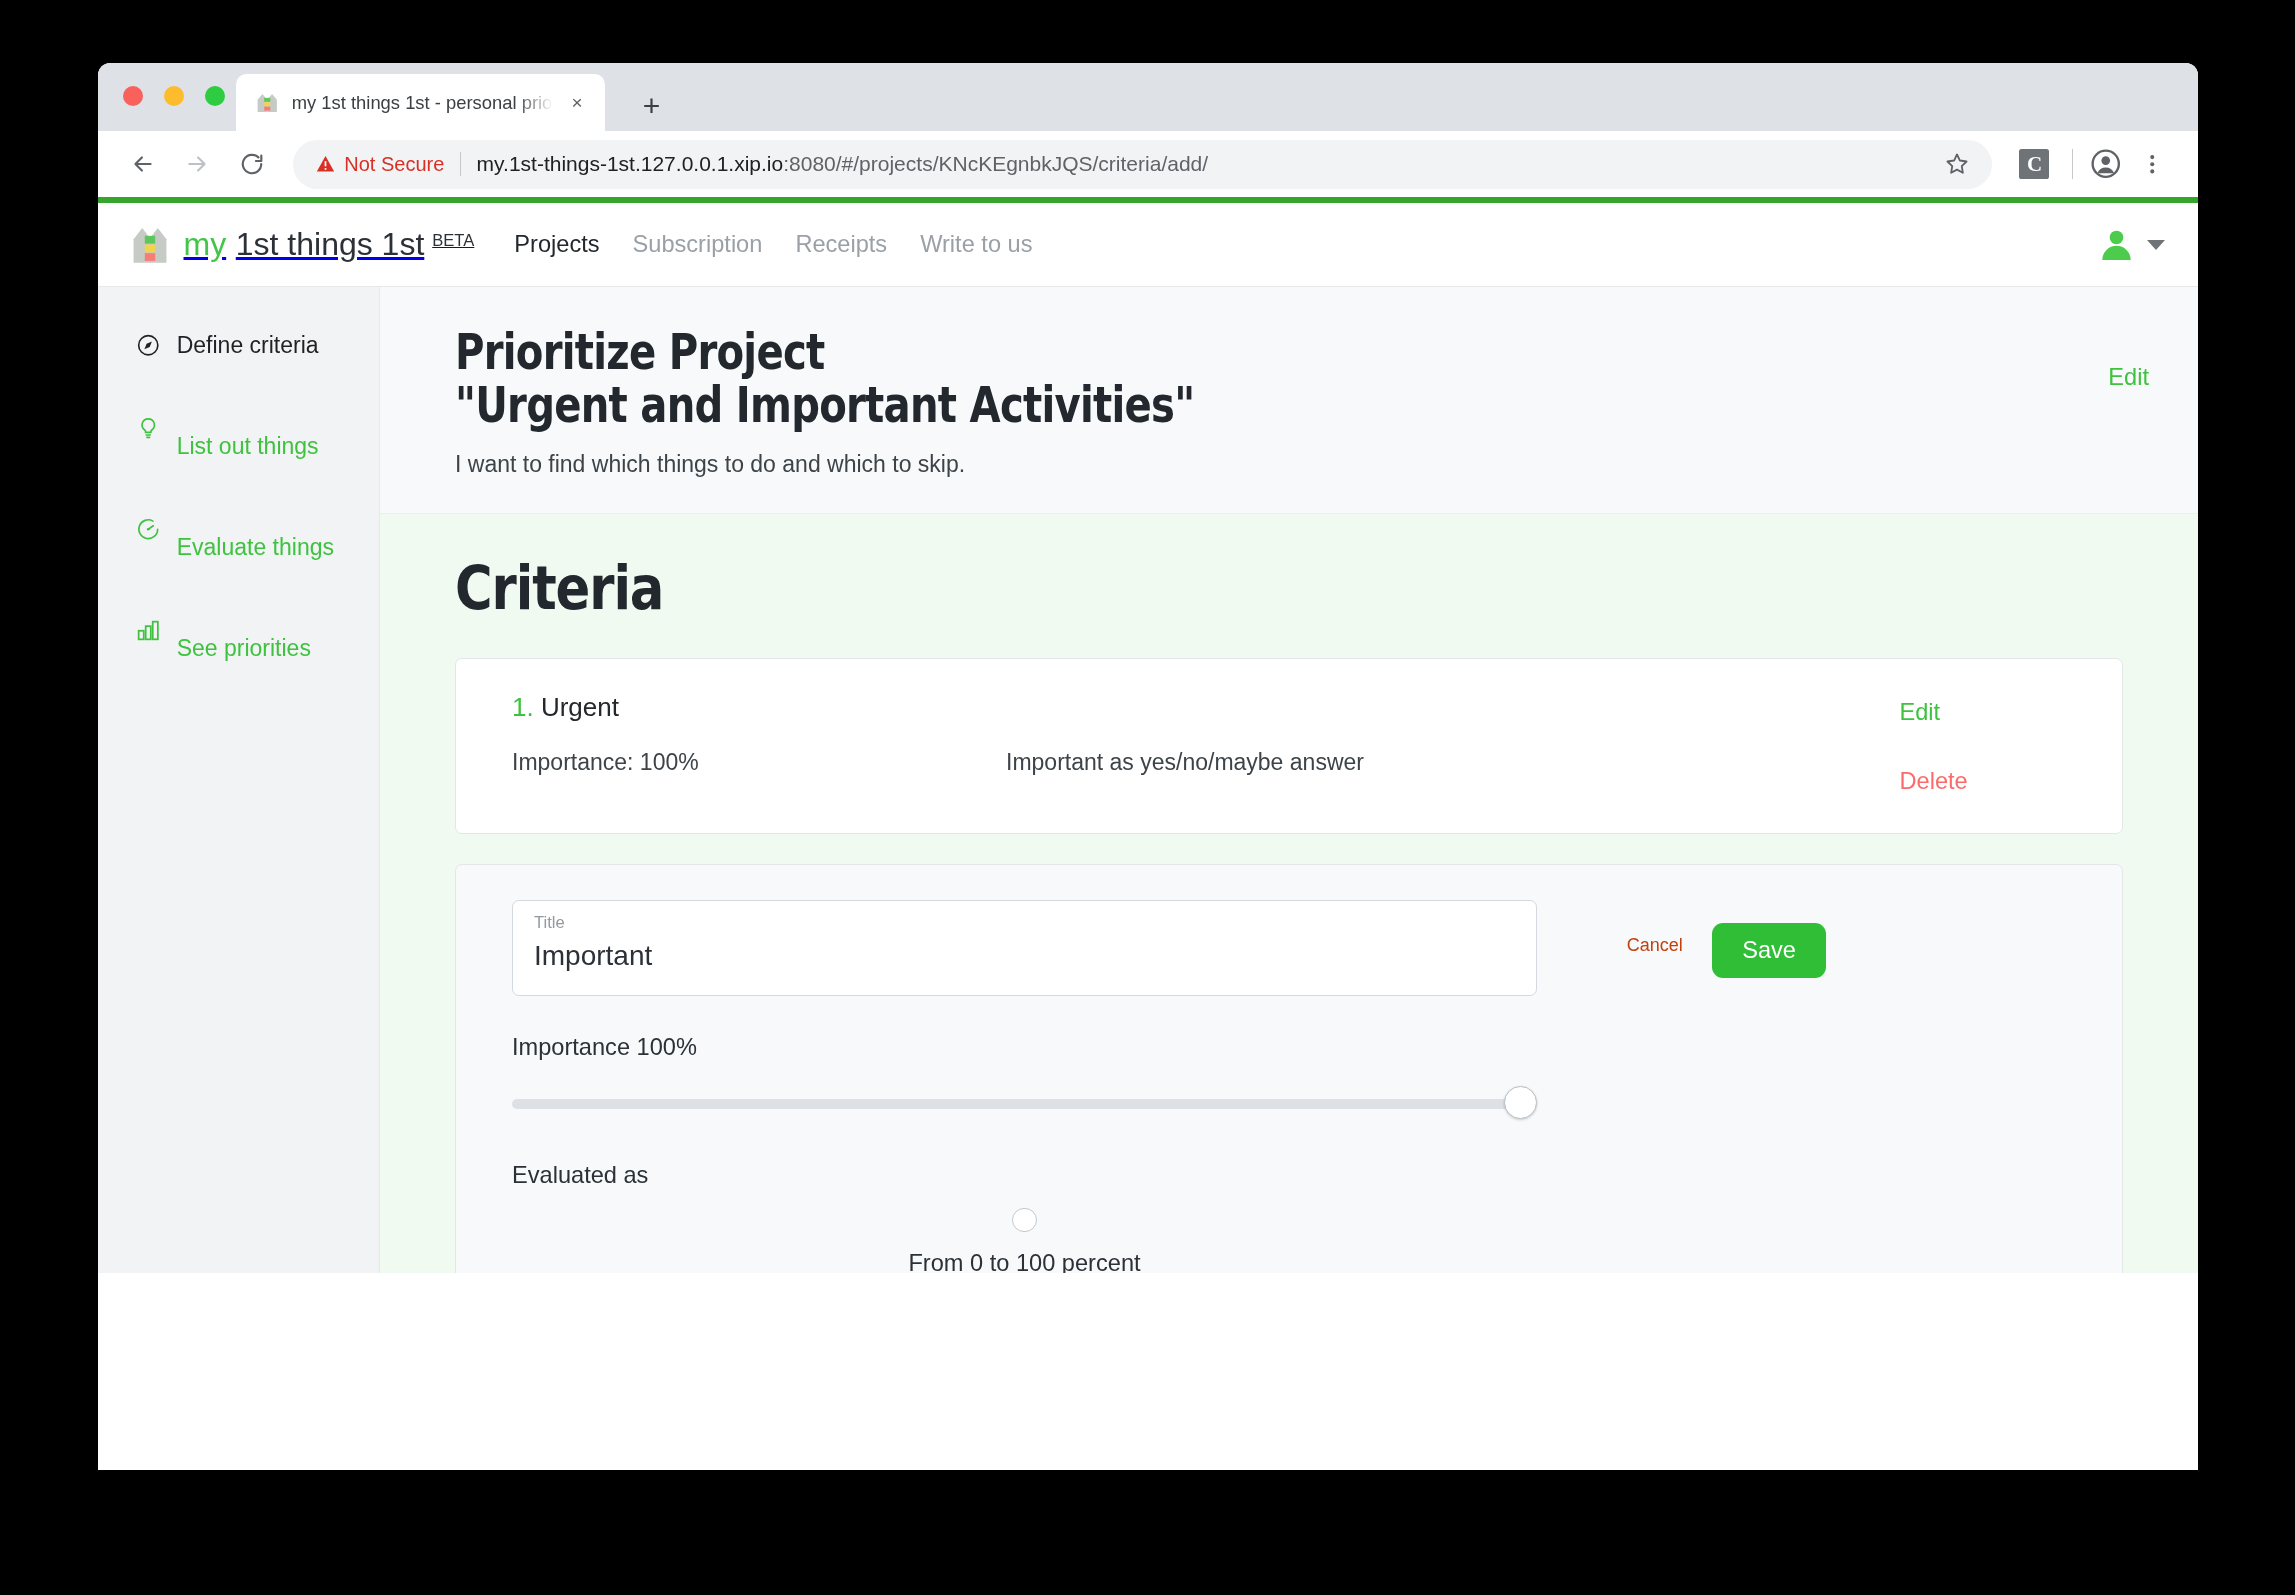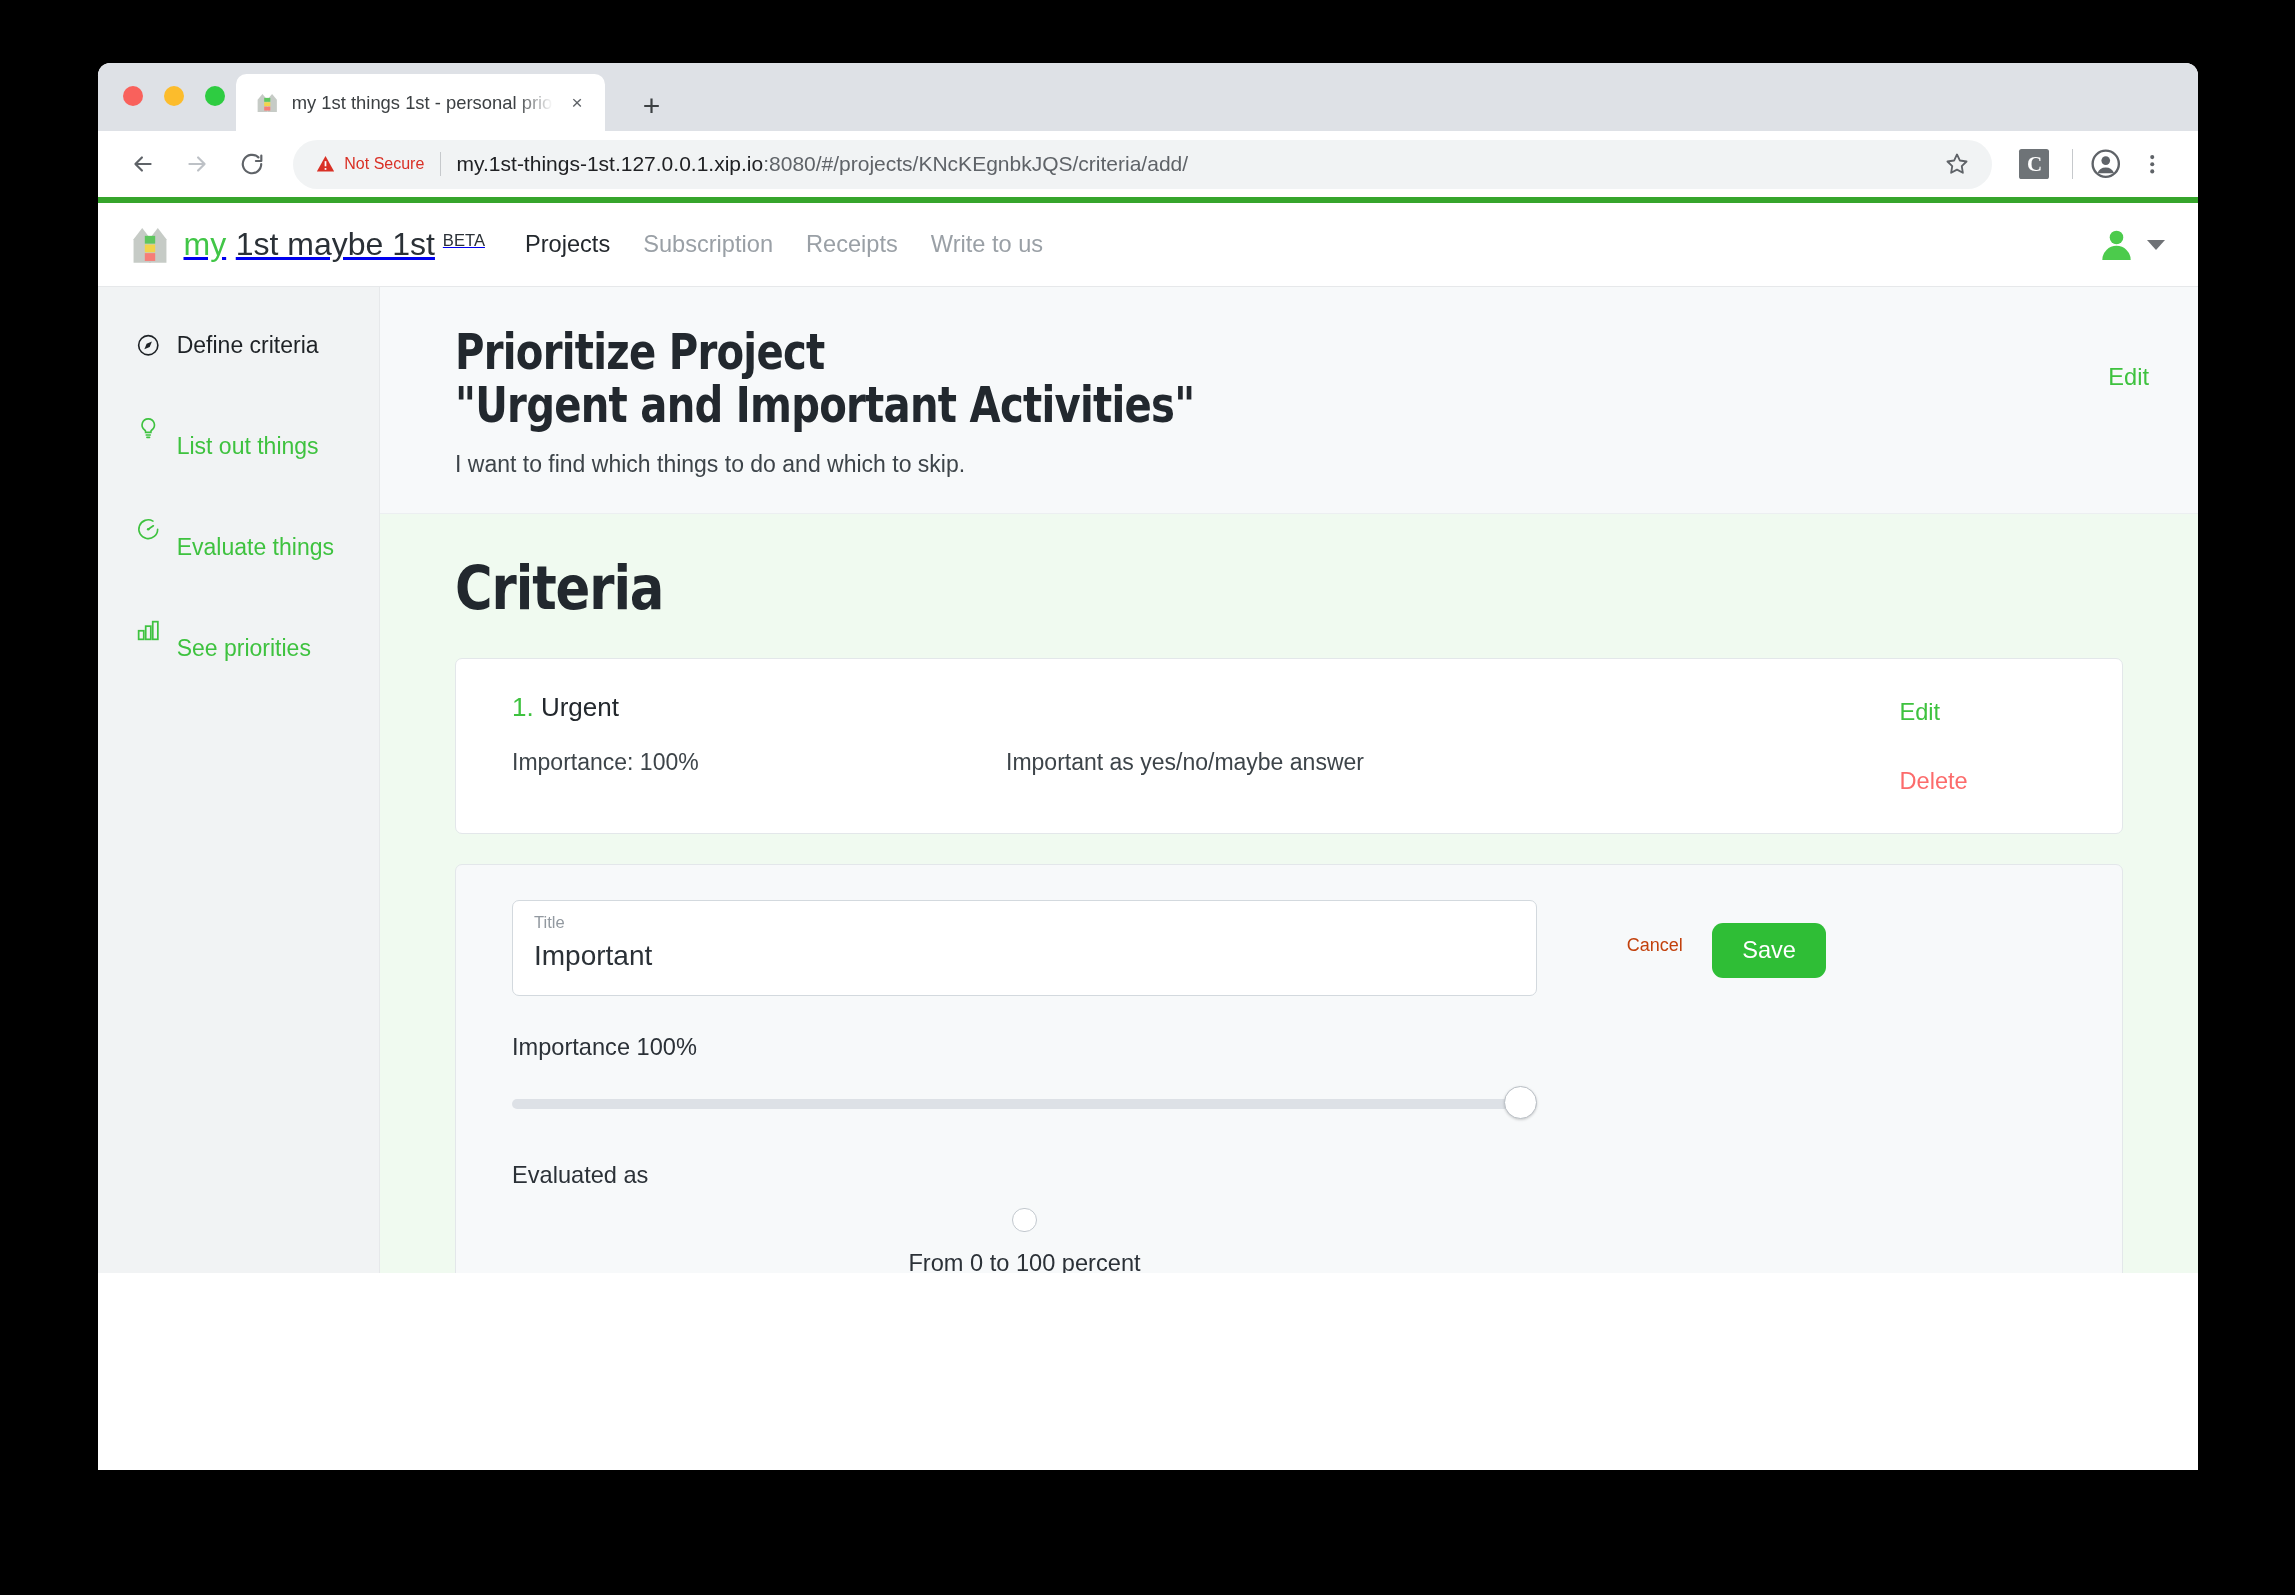--- a/index.html
+++ b/index.html
@@ -94,21 +94,21 @@
     padding: 0 8.7px 0 23px;
     margin-left: 12.2px;
     gap: 0;
     min-width: 0;
   }
   .warn-icon {
     width: 19px; height: 17.5px; flex: 0 0 19px;
     margin-right: 9.6px;
   }
   .not-secure {
-    color: #d93025; font-size: 16px; font-weight: 500;
+    color: #d93025; font-size: 20px; font-weight: 500;
     white-space: nowrap;
   }
   .url-div {
     width: 0.9px; height: 24.5px; background: #c6c9cc;
     margin: 0 15.7px;
     flex: 0 0 0.9px;
   }
   .url-text {
     font-size: 21px; color: #202124;
     white-space: nowrap; overflow: hidden;
@@ -456,21 +456,21 @@
           <svg viewBox="0 0 46 52" width="40" height="45">
             <path d="M4 20 L14 7 L24 20 L24 47 L4 47 Z" fill="#c6cbc6"></path>
             <path d="M22 20 L32 7 L42 20 L42 47 L22 47 Z" fill="#c6cbc6"></path>
             <rect x="17" y="16" width="12" height="9" fill="#5ec65e"></rect>
             <rect x="17" y="26" width="12" height="9" fill="#f2d44a"></rect>
             <rect x="17" y="36" width="12" height="9" fill="#f77d77"></rect>
           </svg>
         </span>
         <span class="brand-text">
           <span class="brand-my">my</span>
-            <span class="brand-rest">1st maybe 1st</span>
+            <span class="brand-rest">1st things 1st</span>
             <span class="brand-beta">BETA</span>
         </span>
       </a>
 
       <nav class="topnav">
         <a class="active" href="#">Projects</a>
         <a href="#">Subscription</a>
         <a href="#">Receipts</a>
         <a href="#">Write to us</a>
       </nav>

